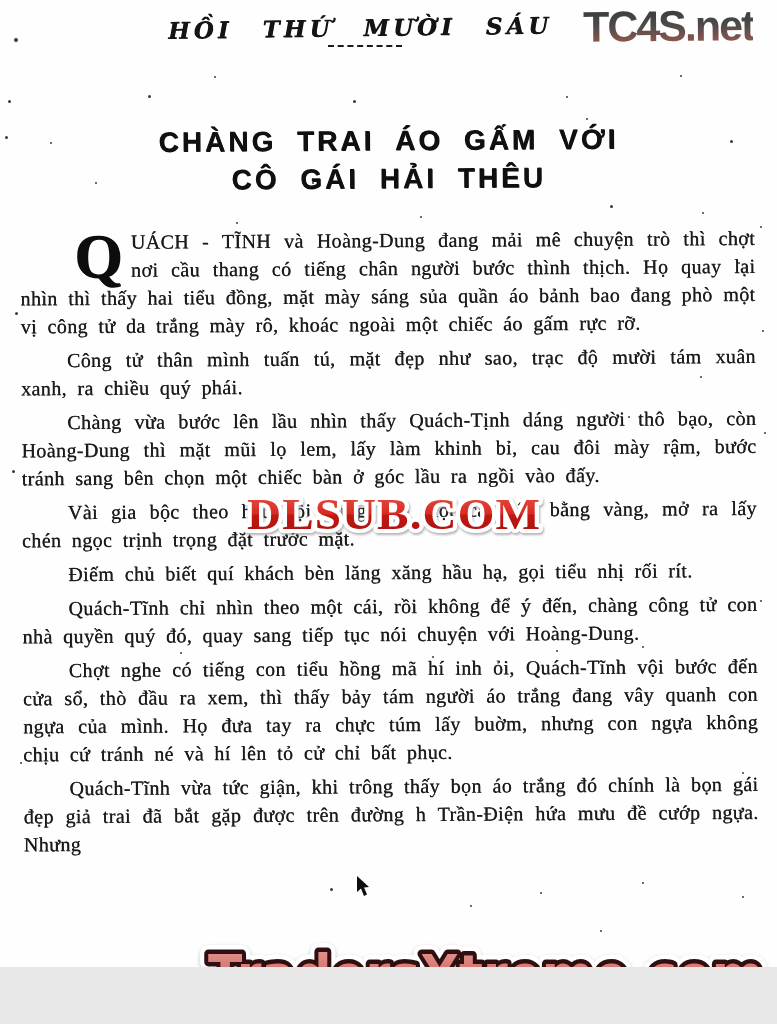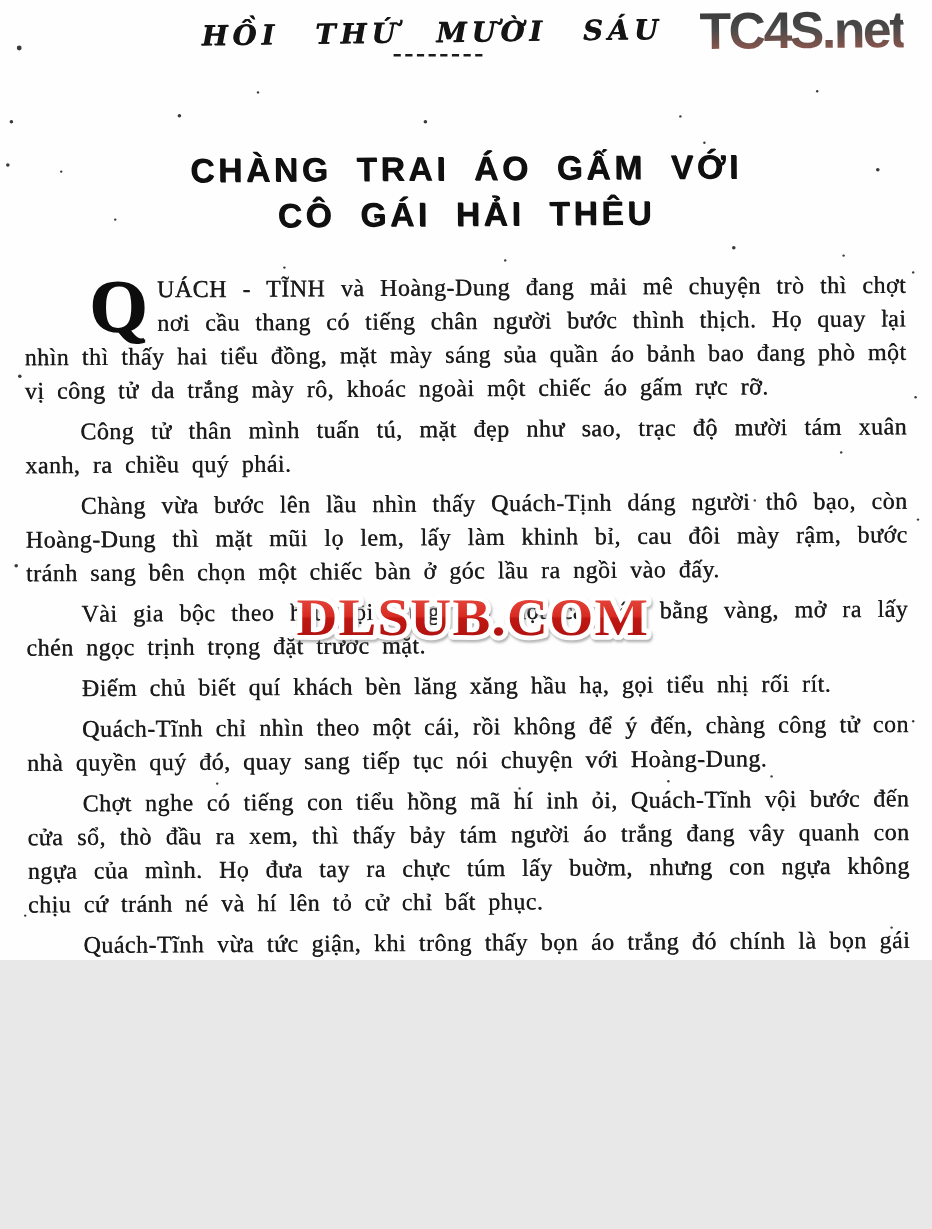--- a/index.html
+++ b/index.html
@@ -1,18 +1,18 @@
 <!DOCTYPE html>
 <html><head>
 <meta charset="utf-8">
 <style>
   html,body{margin:0;padding:0;background:#e8e8e8;}
   .page{
     position:relative;
-    width:777px;height:800px;
+    width:777px;height:967px;
     margin:0 auto;
     background:#fefefe;
     overflow:hidden;
     font-family:"Liberation Serif", serif;
     color:#1b1b1b;
   }
   
   .header{position:absolute;top:14px;left:0;width:100%;text-align:center;}
   .chapter-heading{
     display:inline-block;

